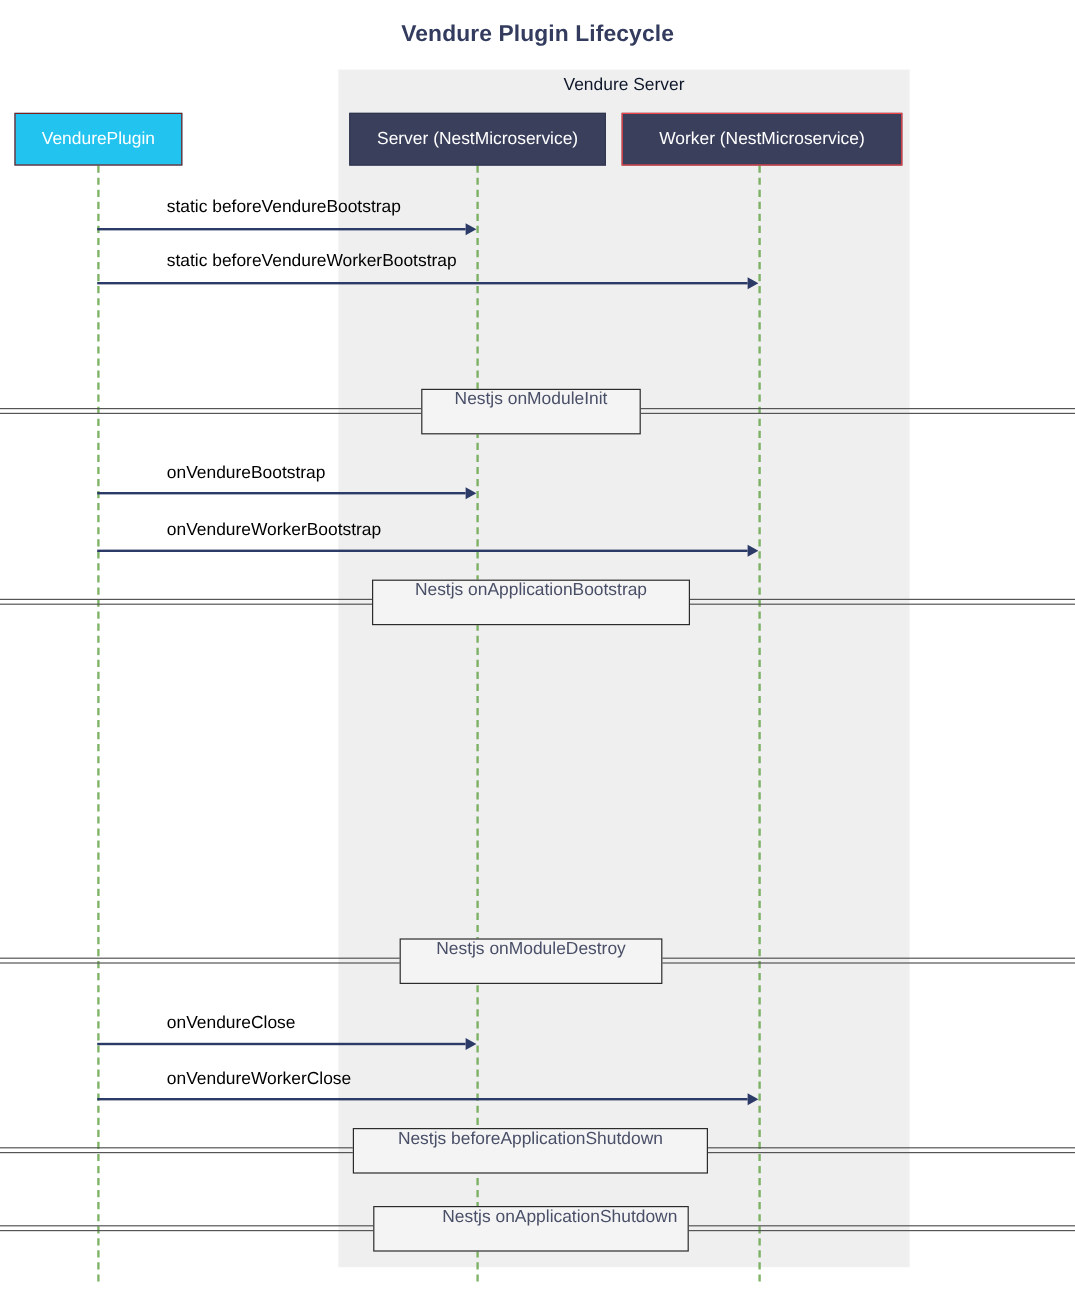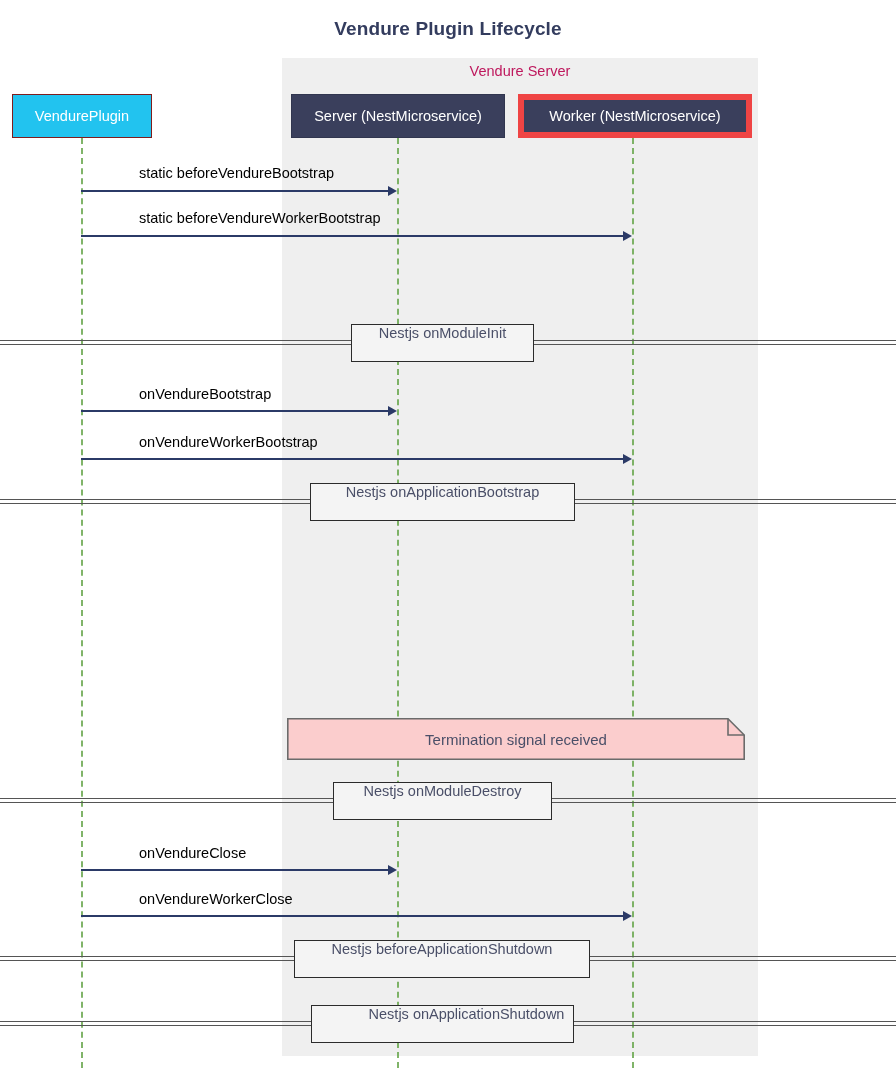--- a/index.html
+++ b/index.html
@@ -43,21 +43,21 @@
     background: #efefef;
     border: 0;
   }
   .group-label {
     position: absolute;
     left: 282px;
     top: 63px;
     width: 476px;
     text-align: center;
     font-size: 14.5px;
-    color: #be185d;
+    color: #0f172a;
   }
 
   
   .actor {
     position: absolute;
     box-sizing: border-box;
     display: flex;
     align-items: center;
     justify-content: center;
     font-size: 14.5px;
@@ -74,21 +74,21 @@
   .actor-server {
     left: 291px;
     width: 214px;
     background: #3a3f5c;
     border: 1px solid #31364f;
   }
   .actor-worker {
     left: 518px;
     width: 234px;
     background: #3a3f5c;
-    border: 6px solid #ef4444;
+    border: 1px solid #ef4444;
   }
 
   
   .lifeline {
     position: absolute;
     top: 138px;
     width: 0;
     height: 930px;
     border-left: 2px dashed #6aa84f;
     opacity: 0.85;
@@ -208,27 +208,20 @@
   <div class="msg-label" style="left:91px; top:434px;">onVendureWorkerBootstrap</div>
   <div class="msg-line" style="left:81px; top:458px; width:542px;"></div>
   <div class="msg-head" style="left:623px; top:454px;"></div>
 
   <div class="divider-line" style="top:499px;"></div>
   <div class="divider-box" style="left:310px; top:483px; width:265px;">
     <span>Nestjs onApplicationBootstrap</span>
   </div>
 
 
-  <div class="note" style="left:287px; top:718px; width:458px;">
-    <svg width="458" height="42" viewBox="0 0 458 42">
-      <path d="M0.8,0.8 L441,0.8 L457.2,17 L457.2,41.2 L0.8,41.2 Z" fill="#fbcdcd" stroke="#6b6b6b" stroke-width="1.6"></path>
-      <path d="M441,0.8 L441,17 L457.2,17" fill="none" stroke="#6b6b6b" stroke-width="1.6"></path>
-    </svg>
-    <span class="note-text">Termination signal received</span>
-  </div>
 
   <div class="divider-line" style="top:798px;"></div>
   <div class="divider-box" style="left:333px; top:782px; width:219px;">
     <span>Nestjs onModuleDestroy</span>
   </div>
 
   <div class="msg-label" style="left:91px; top:845px;">onVendureClose</div>
   <div class="msg-line" style="left:81px; top:869px; width:307px;"></div>
   <div class="msg-head" style="left:388px; top:865px;"></div>
 

